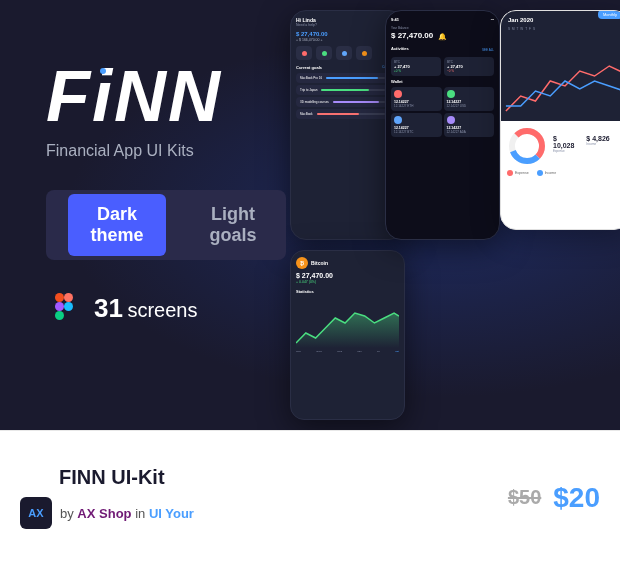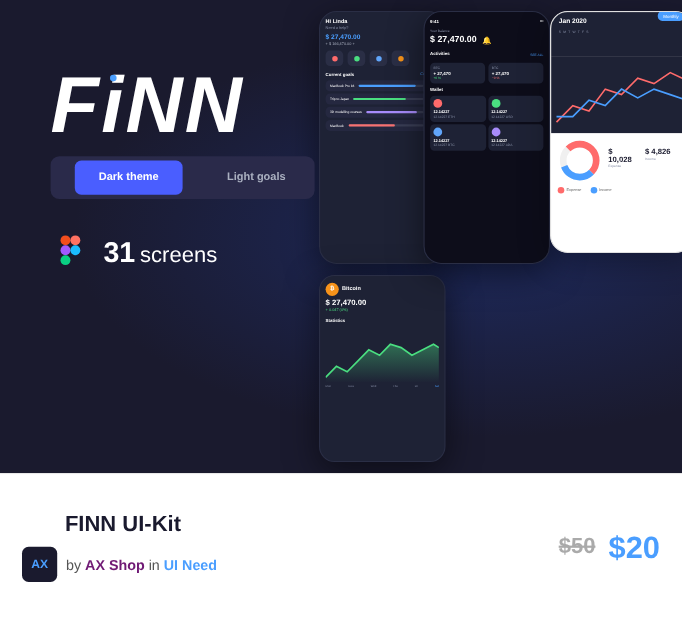--- a/index.html
+++ b/index.html
@@ -55,21 +55,21 @@
       width: 240px;
       margin-bottom: 30px;
     }
 
     .theme-btn {
       flex: 1;
       padding: 10px 18px;
       border-radius: 6px;
       border: none;
       cursor: pointer;
-      font-size: 10px;
+      font-size: 18px;
       font-weight: 600;
       transition: all 0.2s;
       margin-left: 18px;
     }
 
     .theme-btn.active {
       background: #4a5eff;
       color: #fff;
     }
 
@@ -617,20 +617,21 @@
 
 <div class="top-section">
   <div class="bg-gradient"></div>
 
   <div class="left-content">
     <div class="logo-area">
       <div class="logo-text">
         F<span class="logo-i-accent">i</span>NN
       </div>
     </div>
+    <div class="subtitle">Financial App UI Kits</div>
 
     <div class="theme-toggle">
       <button class="theme-btn active">Dark theme</button>
       <button class="theme-btn inactive">Light goals</button>
     </div>
 
     <div class="figma-row">
 
       <svg class="figma-icon" viewBox="0 0 36 36" xmlns="http://www.w3.org/2000/svg">
         <rect x="9" y="3" width="9" height="9" rx="4.5" fill="#F24E1E"></rect>
@@ -863,21 +864,21 @@
   <div class="bottom-left">
     <div class="product-title">FINN UI-Kit</div>
     <div class="author-row">
       <div class="author-logo">
         <span>AX</span>
       </div>
       <span class="author-text">
         <span>by</span>
         <a href="#"> <span>AX Shop</span></a>
         <span>in</span>
-        <a href="#" class="category-link"> <span>UI Need</span></a>
+        <a href="#" class="category-link"> <span>UI Your</span></a>
       </span>
     </div>
   </div>
   <div class="bottom-right">
     <span class="old-price">$50</span>
     <span class="new-price">$20</span>
   </div>
 </div>
 
 </body></html>

